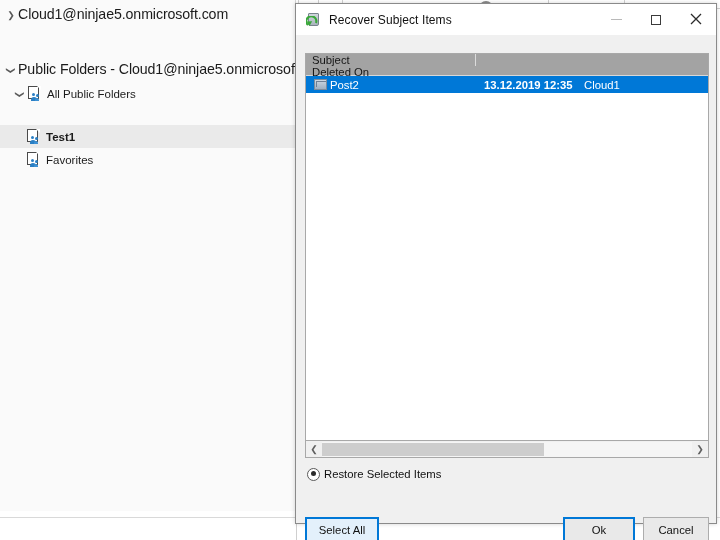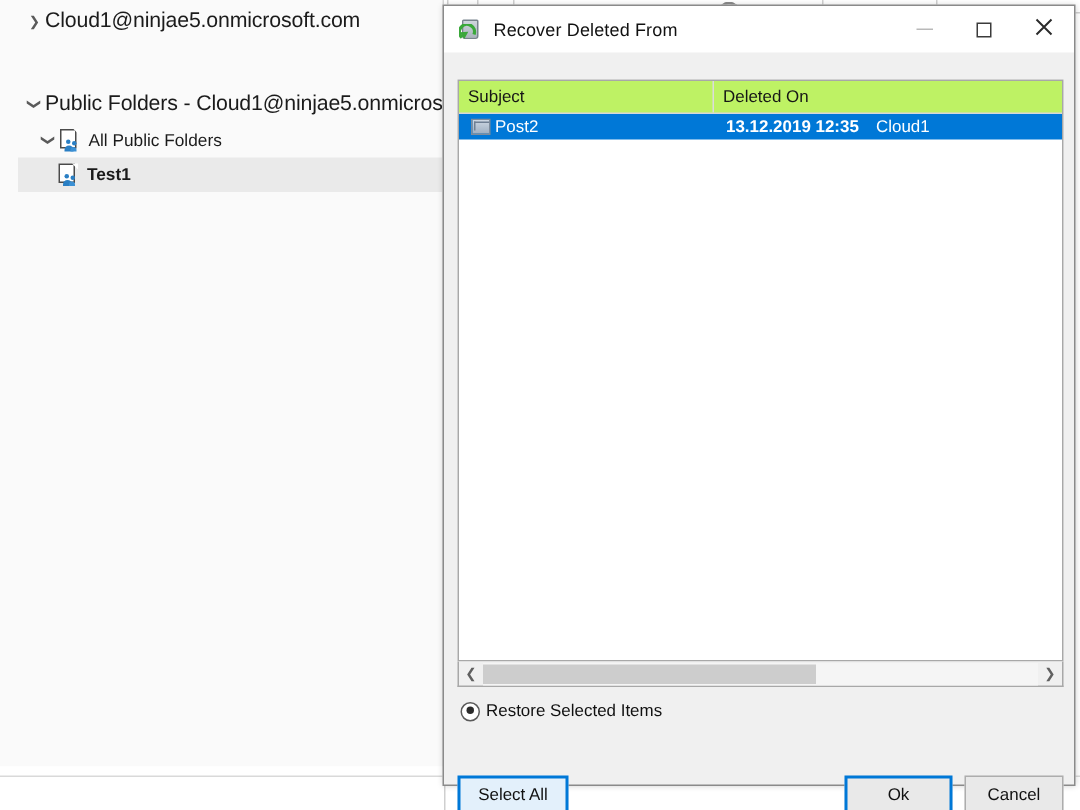--- a/index.html
+++ b/index.html
@@ -84,21 +84,21 @@
   .bg-right-fill {
     position: absolute;
     left: 296px; top: 9px;
     width: 424px; height: 502px;
     background: #ffffff;
   }
 
   
   .tree {
     position: absolute;
-    left: 12px; top: 0;
+    left: 0; top: 0;
     width: 296px;
   }
 
   .tree-row {
     position: relative;
     display: flex;
     align-items: center;
     height: 23px;
     padding-left: 4px;
     box-sizing: border-box;
@@ -137,20 +137,21 @@
   .node-label {
     font-size: 11.5px;
     color: #1b1b1b;
     margin-left: 5px;
   }
   .node-label.bold { font-weight: bold; }
 
   .row-selected {
     background: #eaeaea;
     width: 296px;
+    margin-top: 20px;
   }
 
   
   .pf-icon {
     position: relative;
     width: 15px; height: 15px;
     flex: 0 0 15px;
   }
   .pf-icon .page {
     position: absolute;
@@ -287,23 +288,24 @@
     height: 388px;
     background: #ffffff;
     border: 1px solid #a8a8a8;
     box-sizing: border-box;
     overflow: hidden;
   }
 
   .lv-header {
     display: flex;
     height: 22px;
-    background: #bef264;
+    background: #a3a3a3;
     border-bottom: 1px solid #d8d8d8;
     box-sizing: border-box;
+    flex-direction: column;
   }
   .lv-th {
     position: relative;
     font-size: 11.3px;
     color: #161616;
     display: flex;
     align-items: center;
     padding-left: 6px;
     box-sizing: border-box;
     border-right: 1px solid #dcdcdc;
@@ -505,36 +507,49 @@
         <span class="people">
             <span class="head"></span>
             <span class="head2"></span>
             <span class="body"></span>
             <span class="body2"></span>
           </span>
       </span>
       <span class="node-label bold">Test1</span>
     </div>
 
+    <div class="tree-row node-indent-2">
+      <span class="pf-icon">
+        <span class="page"></span>
+          <span class="corner"></span>
+        <span class="people">
+            <span class="head"></span>
+            <span class="head2"></span>
+            <span class="body"></span>
+            <span class="body2"></span>
+          </span>
+      </span>
+      <span class="node-label">Favorites</span>
+    </div>
 
   </div>
 
   <div class="dialog">
 
     <div class="titlebar">
       <span class="title-icon">
         <span class="bin"></span>
         <span class="arrow">
           <svg width="12" height="11" viewBox="0 0 12 11">
             <path d="M2,9 A5,5 0 1 1 10,7" fill="none" stroke="#3aa83a" stroke-width="2.2"></path>
             <path d="M0.5,5.5 L3.5,10 L6.2,5.2 Z" fill="#3aa83a"></path>
           </svg>
         </span>
       </span>
-      <span class="title-text">Recover Deleted From</span>
+      <span class="title-text">Recover Subject Items</span>
 
       <div class="win-btns">
         <div class="win-btn">
           <span class="gl min-glyph"></span>
         </div>
         <div class="win-btn">
           <span class="gl max-glyph"></span>
         </div>
         <div class="win-btn">
           <span class="gl">

